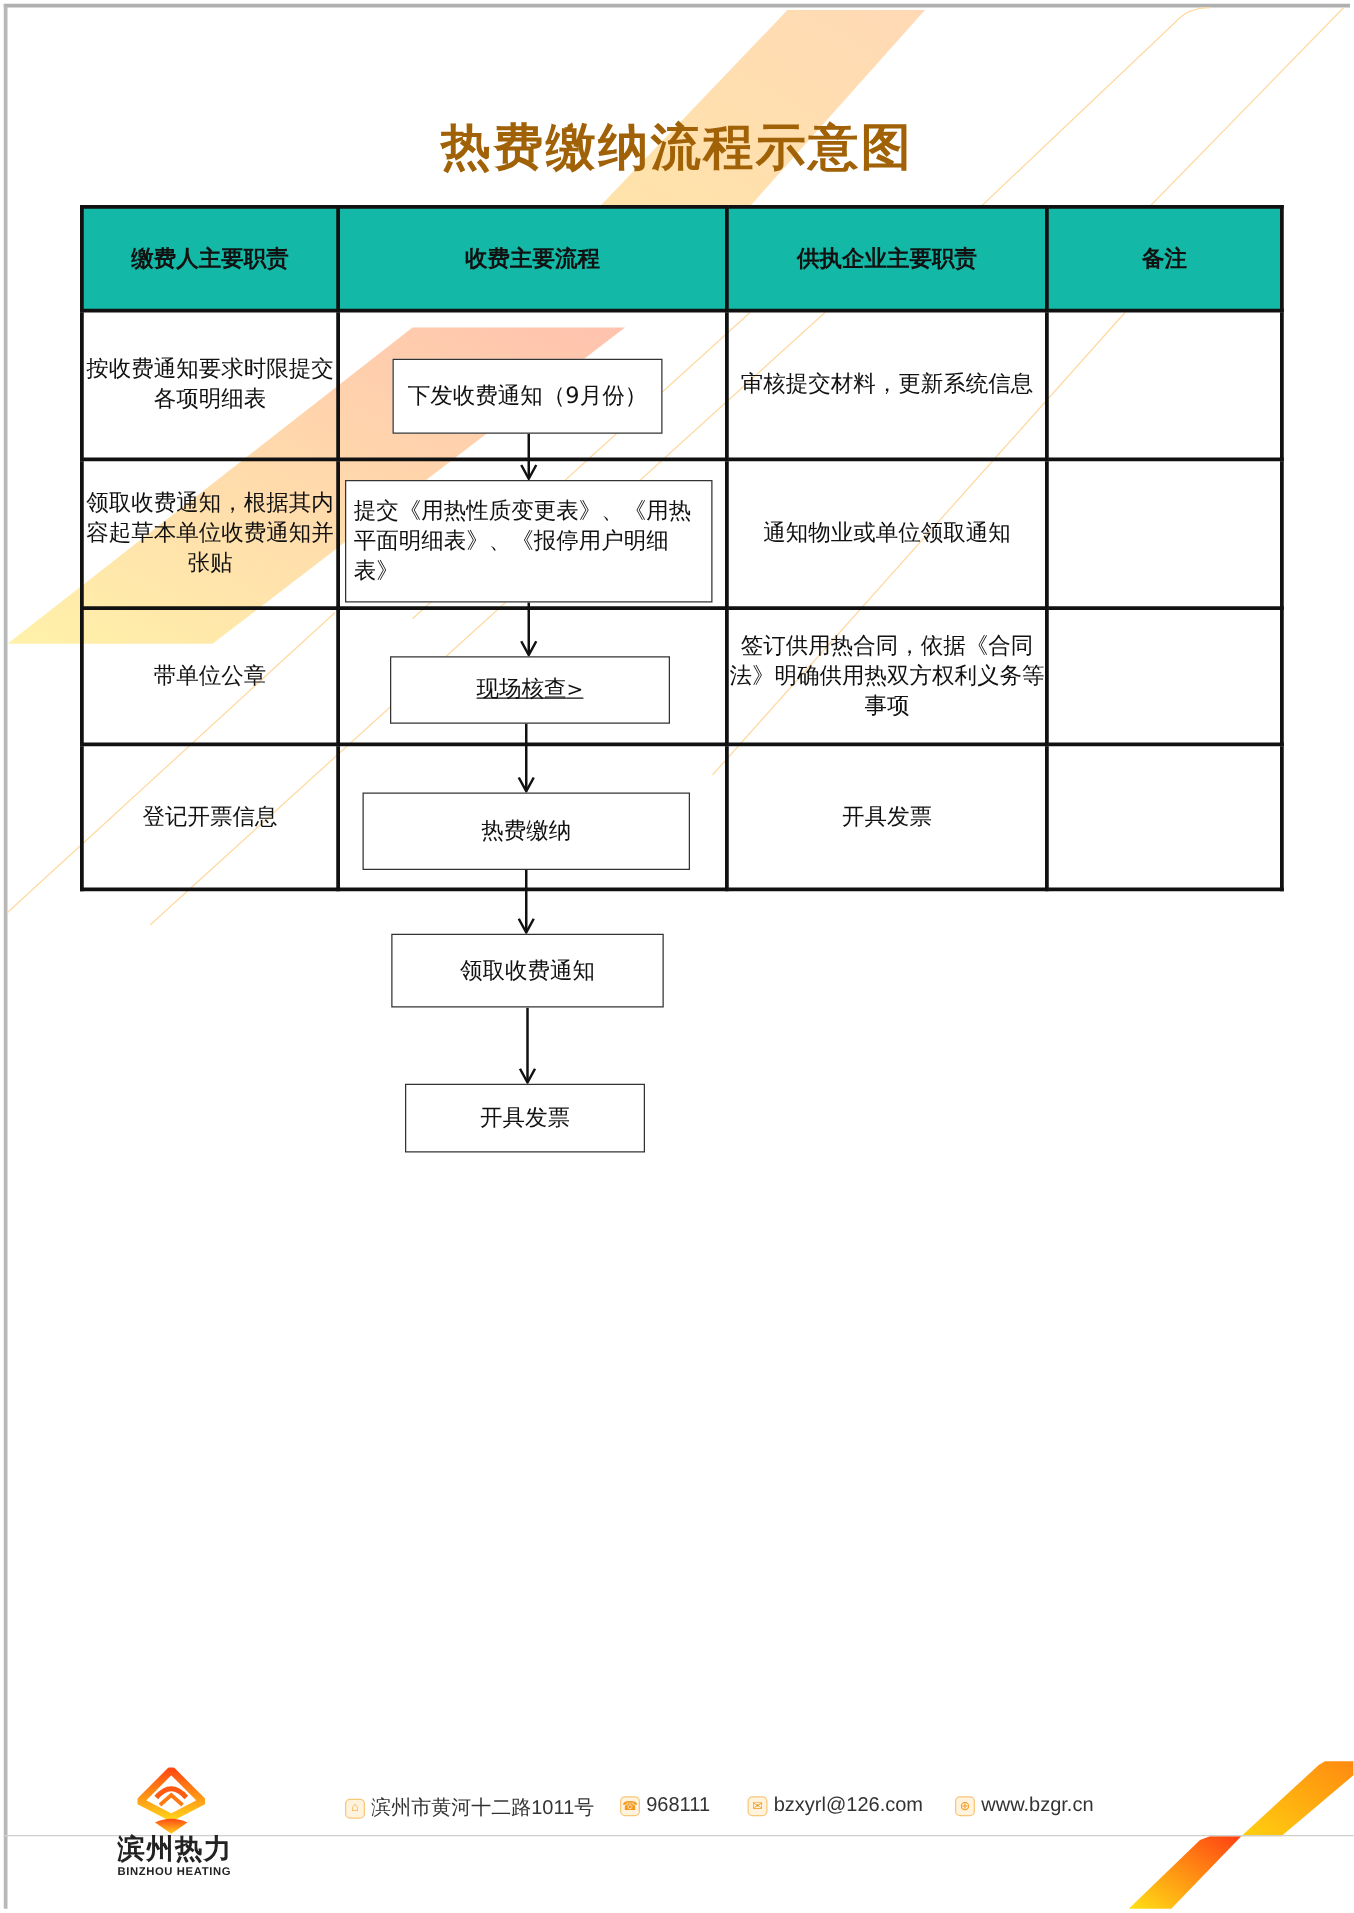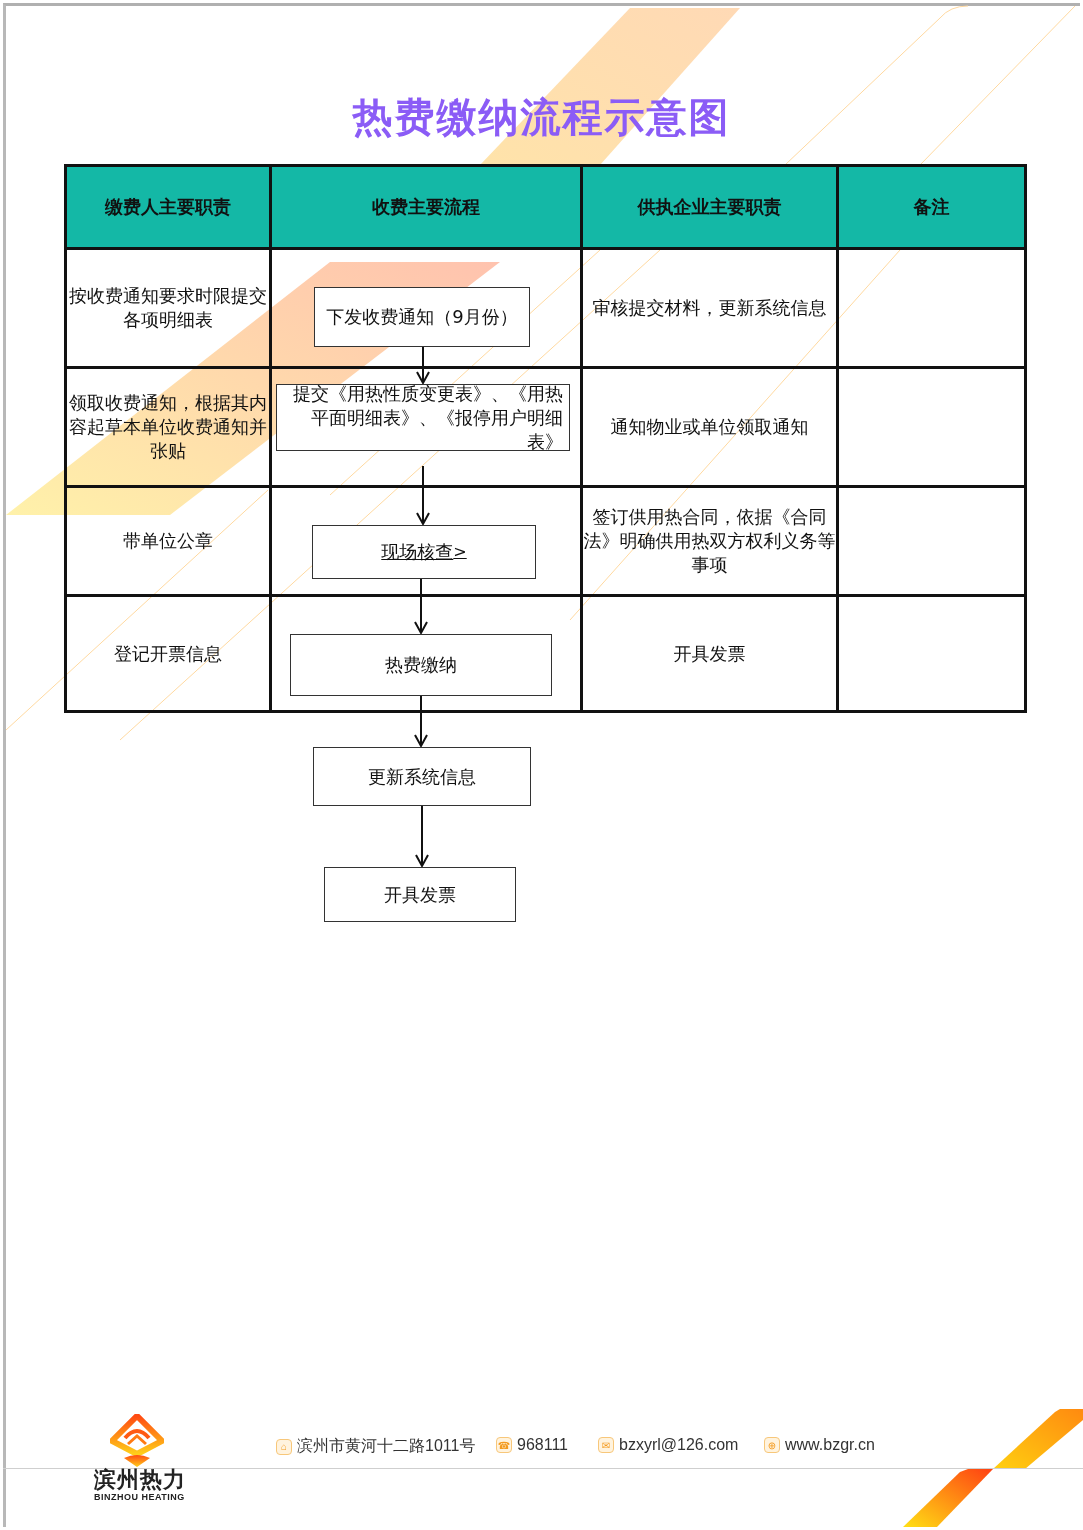--- a/index.html
+++ b/index.html
@@ -4,21 +4,21 @@
 <style>
   html, body { margin: 0; padding: 0; background: #ffffff; }
   body { width: 1083px; height: 1530px; position: relative; overflow: hidden;
          font-family: "DejaVu Sans", "Liberation Sans", sans-serif; color: #111; }
   .page { position: absolute; left: 3px; top: 3px; width: 1077px; height: 1524px;
           border-left: 3px solid #b8b8b8; border-top: 3px solid #b0b0b0; box-sizing: border-box;
           background: #fff; overflow: hidden; }
   .deco { position: absolute; left: 0; top: 0; width: 1083px; height: 1530px; pointer-events: none; }
   .title { position: absolute; left: 0; width: 1083px; top: 90px; text-align: center;
            font-family: "DejaVu Serif", "Liberation Serif", serif; font-weight: bold;
-           font-size: 40px; letter-spacing: 2px; color: #8b5cf6; }
+           font-size: 40px; letter-spacing: 2px; color: #a16207; }
   table.flow { position: absolute; left: 64px; top: 164px; border-collapse: collapse;
                table-layout: fixed; width: 960px; }
   table.flow th, table.flow td { border: 3px solid #111; padding: 0; text-align: center;
                vertical-align: middle; font-size: 18px; line-height: 24px; }
   table.flow th { background: #14b8a6; height: 80px; font-size: 18px; font-weight: bold;
                   font-family: "Liberation Sans", sans-serif; }
   table.flow td { background: transparent; position: relative; }
   td.left { padding: 0 6px; }
   td.right { padding: 0 6px; }
   td.right.la { text-align: left; }
@@ -134,27 +134,27 @@
     <line x1="421" y1="578" x2="421" y2="633"></line>
     <polyline points="415,622 421,633 427,622"></polyline>
     <line x1="421" y1="696" x2="421" y2="746"></line>
     <polyline points="415,735 421,746 427,735"></polyline>
     <line x1="422" y1="806" x2="422" y2="866"></line>
     <polyline points="416,855 422,866 428,855"></polyline>
   </g>
 </svg>
 
 <div class="box" style="left:314px; top:287px; width:216px; height:60px;">下发收费通知（9月份）</div>
-<div class="box" style="left:276px; top:384px; width:294px; height:67px; padding:0 6px; text-align:right;">提交《用热性质变更表》、《用热平面明细表》、《报停用户明细表》</div>
+<div class="box" style="left:276px; top:384px; width:294px; height:98px; padding:0 6px; text-align:left;">提交《用热性质变更表》、《用热平面明细表》、《报停用户明细表》</div>
 <div class="box" style="left:312px; top:525px; width:224px; height:54px; flex-direction:row;text-decoration:underline;">
     <span>现场核查</span>
     <span style="font-size:16px; line-height:12px;">&gt;</span>
   </div>
 <div class="box" style="left:290px; top:634px; width:262px; height:62px;">热费缴纳</div>
-<div class="box" style="left:313px; top:747px; width:218px; height:59px;">更新系统信息</div>
+<div class="box" style="left:313px; top:747px; width:218px; height:59px;">领取收费通知</div>
 <div class="box" style="left:324px; top:867px; width:192px; height:55px;">开具发票</div>
 
 <div class="footer-line"></div>
 
 <div class="logo">
   <svg width="54" height="54" viewBox="0 0 54 54">
     <defs>
       <linearGradient id="lg" x1="0" y1="0" x2="0" y2="1">
         <stop offset="0" stop-color="#ff4a12"></stop>
         <stop offset="1" stop-color="#ffcf1a"></stop>

